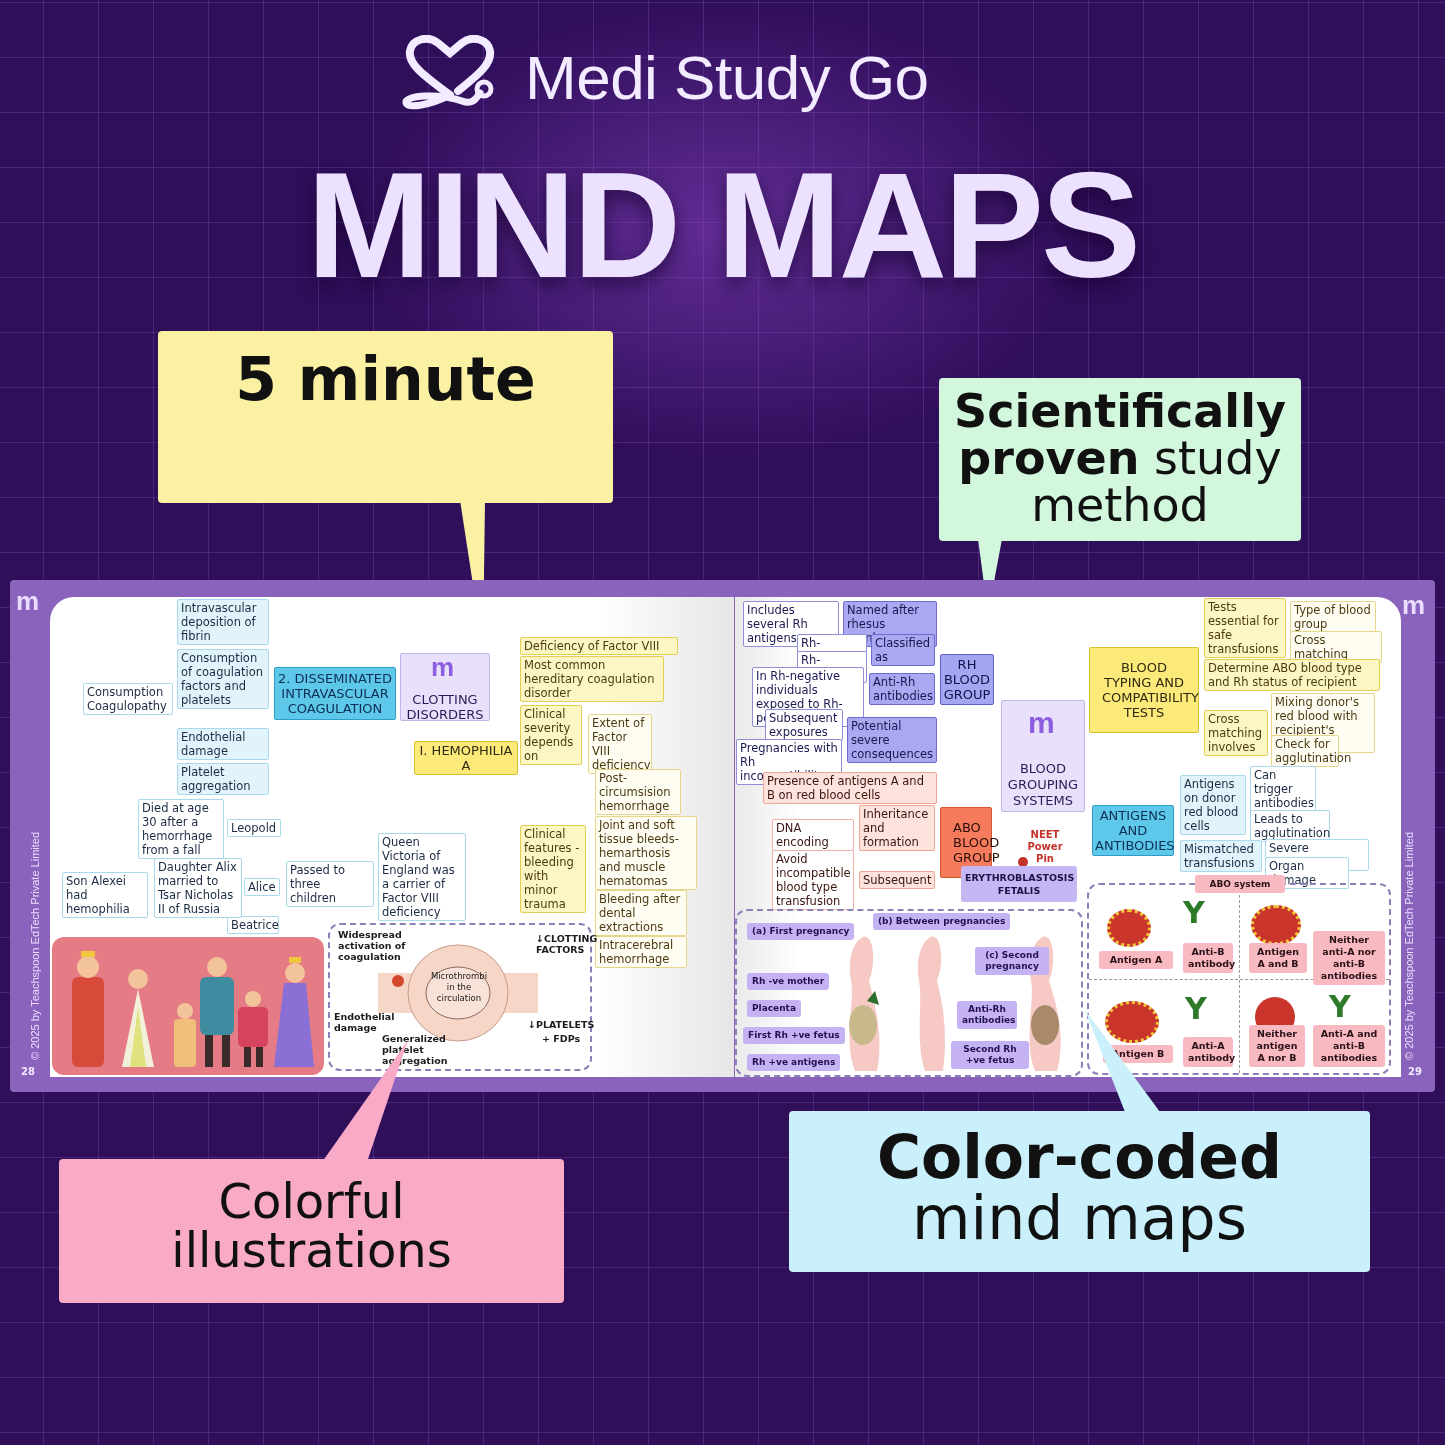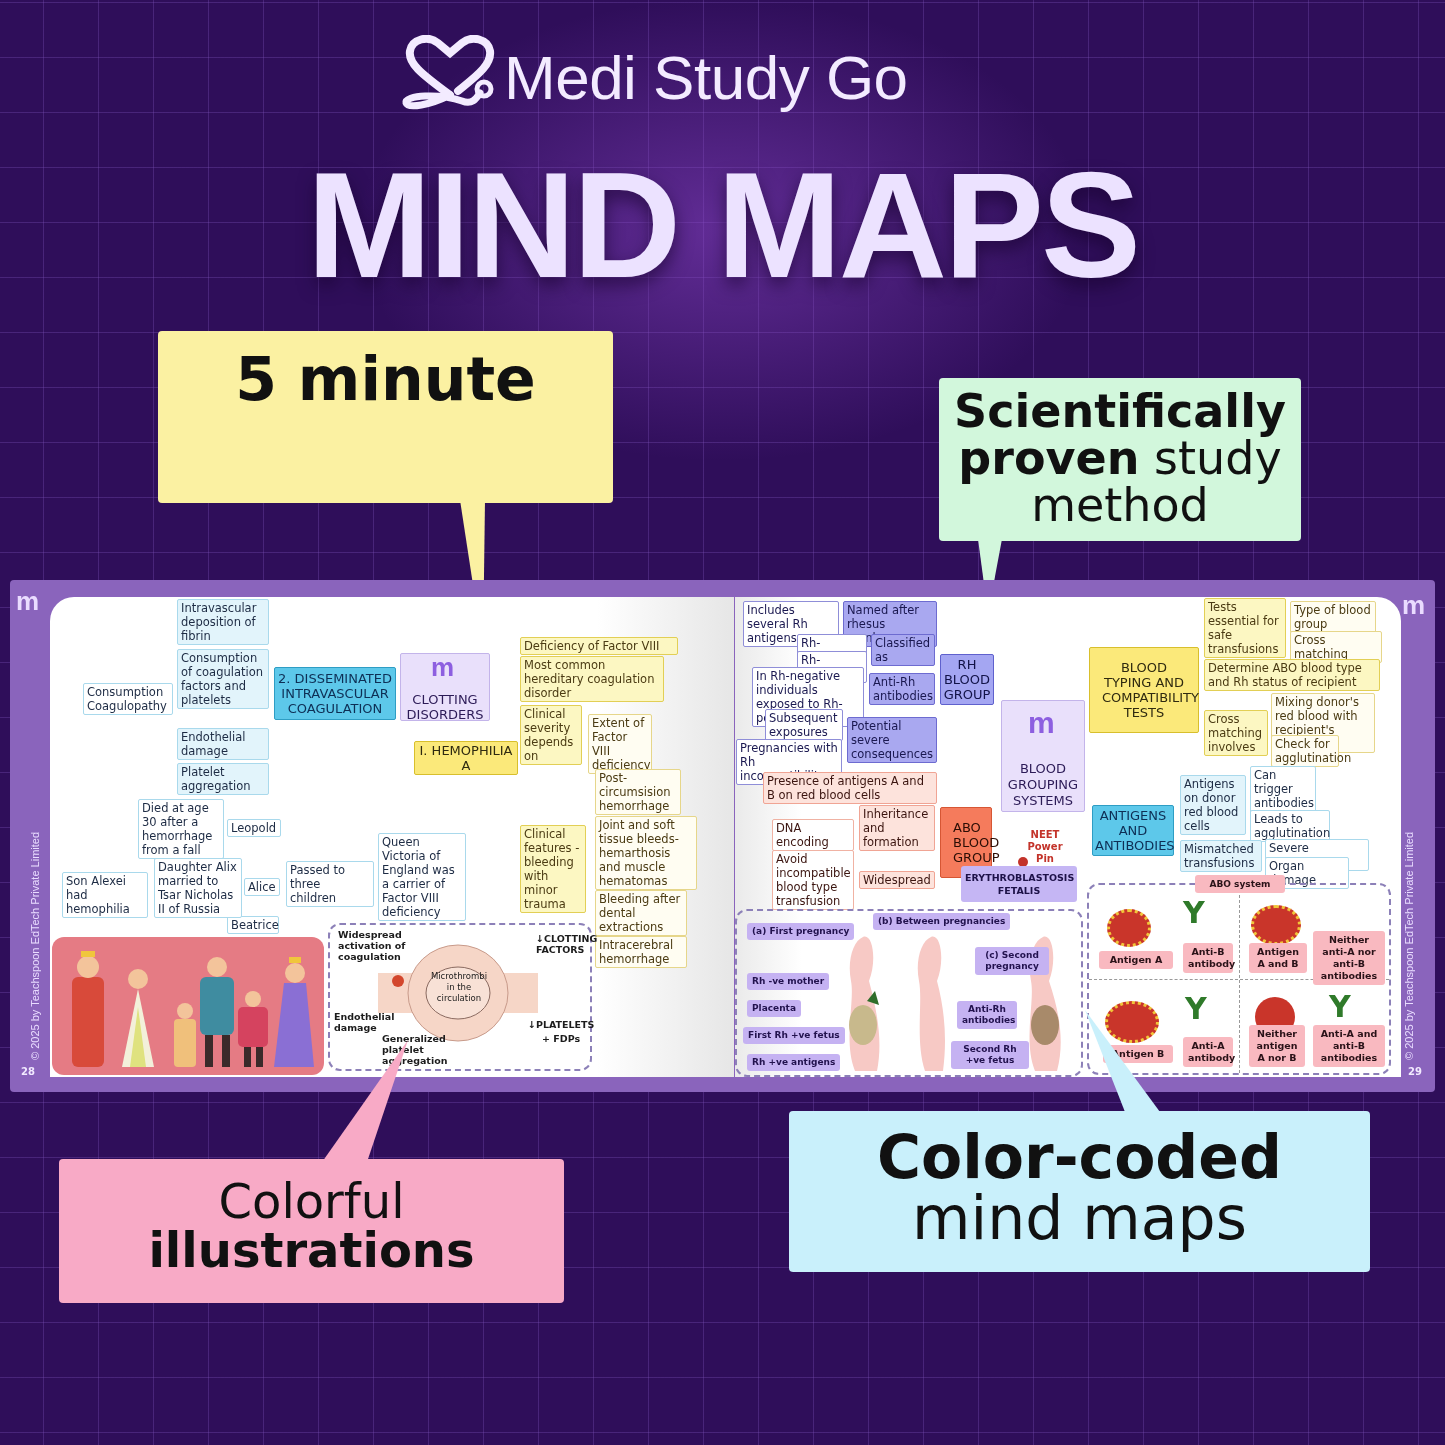--- a/index.html
+++ b/index.html
@@ -7,33 +7,33 @@
 body{position:relative;font-family:"DejaVu Sans",sans-serif;
   background-color:#2f0e5a;
   background-image:
     radial-gradient(ellipse 520px 330px at 722px 230px, rgba(140,70,200,.55), rgba(47,14,90,0) 70%),
     linear-gradient(rgba(120,80,180,.35) 1px, transparent 1px),
     linear-gradient(90deg, rgba(120,80,180,.35) 1px, transparent 1px);
   background-size:100% 100%,55px 55px,55px 55px;
   background-position:0 0,0 2px,43px 0;}
 .abs{position:absolute}
 
-.brand{left:400px;top:32px;height:90px;display:flex;align-items:center;gap:4px}
+.brand{left:400px;top:32px;height:90px;display:flex;align-items:center;gap:25px}
 .brand-name{font-family:"Liberation Sans",sans-serif;font-size:62px;color:#f3ebff;letter-spacing:-.5px}
 .title{left:0;width:1445px;top:140px;text-align:center;font-family:"Liberation Sans",sans-serif;font-weight:bold;font-size:150px;color:#ece2ff;letter-spacing:-3px;line-height:170px;text-shadow:0 8px 18px rgba(20,0,40,.6)}
 
 .callout{position:absolute;border-radius:4px;text-align:center;color:#111;font-family:"DejaVu Sans",sans-serif;line-height:1.02}
 .c-yellow{left:158px;top:331px;width:455px;height:172px;background:#fbf1a2;padding-top:18px}
 .c-yellow .l1{font-size:60px;font-weight:bold}
 .c-yellow .l2{font-size:60px}
 .c-green{left:939px;top:378px;width:362px;height:163px;background:#d2f7dc;padding-top:10px}
 .c-green .l{font-size:46px}
 .c-pink{left:59px;top:1159px;width:505px;height:144px;background:#f8aac6;padding-top:18px}
 .c-pink .l1{font-size:48px}
-.c-pink .l2{font-size:48px;font-weight:bold}
+.c-pink .l2{font-size:48px;font-weight:normal}
 .c-blue{left:789px;top:1111px;width:581px;height:161px;background:#c9f0fb;padding-top:16px}
 .c-blue .l1{font-size:60px;font-weight:bold}
 .c-blue .l2{font-size:60px}
 
 .book{left:10px;top:580px;width:1425px;height:512px;background:#8a64bc;border-radius:4px}
 .page{position:absolute;top:17px;height:480px;background:#fff}
 .page-left{left:40px;width:684px;border-radius:24px 0 0 0;background:linear-gradient(90deg,#fff 0%,#fff 80%,#e6e6e6 100%)}
 .page-right{left:725px;width:666px;border-radius:0 24px 0 0;background:linear-gradient(90deg,#eaeaea 0%,#fff 10%,#fff 100%)}
 .vtext{position:absolute;font-family:"Liberation Sans",sans-serif;font-size:11px;color:#e9dcff;white-space:nowrap;transform:rotate(-90deg);transform-origin:left top}
 .pnum{position:absolute;font-size:10px;font-weight:bold;color:#f2eaff}
@@ -190,21 +190,21 @@
 
     <div class="n lav" style="left:266px;top:103px;width:84px;height:112px;padding-top:60px;font-size:13px;line-height:16px">
       <span class="abs" style="left:26px;top:14px;font-size:30px;font-weight:bold;color:#8d5fe0;font-family:'Liberation Sans',sans-serif">m</span>
       <span>BLOOD GROUPING SYSTEMS</span>
     </div>
 
     <div class="n sal" style="left:28px;top:175px;width:174px">Presence of antigens A and B on red blood cells</div>
     <div class="n salw" style="left:37px;top:222px;width:82px">DNA encoding</div>
     <div class="n sal" style="left:124px;top:208px;width:76px">Inheritance and formation</div>
     <div class="n salw" style="left:37px;top:253px;width:82px">Avoid incompatible blood type transfusion</div>
-    <div class="n sal" style="left:124px;top:274px;width:76px">Widespread</div>
+    <div class="n sal" style="left:124px;top:274px;width:76px">Subsequent</div>
     <div class="n salc" style="left:205px;top:210px;width:52px;padding:12px">ABO BLOOD GROUP</div>
     <div class="neet" style="left:282px;top:232px;width:56px">NEET Power Pin</div>
     <div class="abs" style="left:283px;top:260px;width:10px;height:10px;border-radius:50%;background:#c3332a"></div>
     <div class="ery" style="left:226px;top:269px;width:116px">ERYTHROBLASTOSIS FETALIS</div>
 
     <div class="n yelc" style="left:354px;top:50px;width:110px;padding:12px">BLOOD TYPING AND COMPATIBILITY TESTS</div>
     <div class="n yel" style="left:469px;top:1px;width:82px">Tests essential for safe transfusions</div>
     <div class="n yelw" style="left:555px;top:4px;width:86px">Type of blood group</div>
     <div class="n yelw" style="left:555px;top:34px;width:92px">Cross matching</div>
     <div class="n yel" style="left:469px;top:62px;width:176px">Determine ABO blood type and Rh status of recipient</div>

